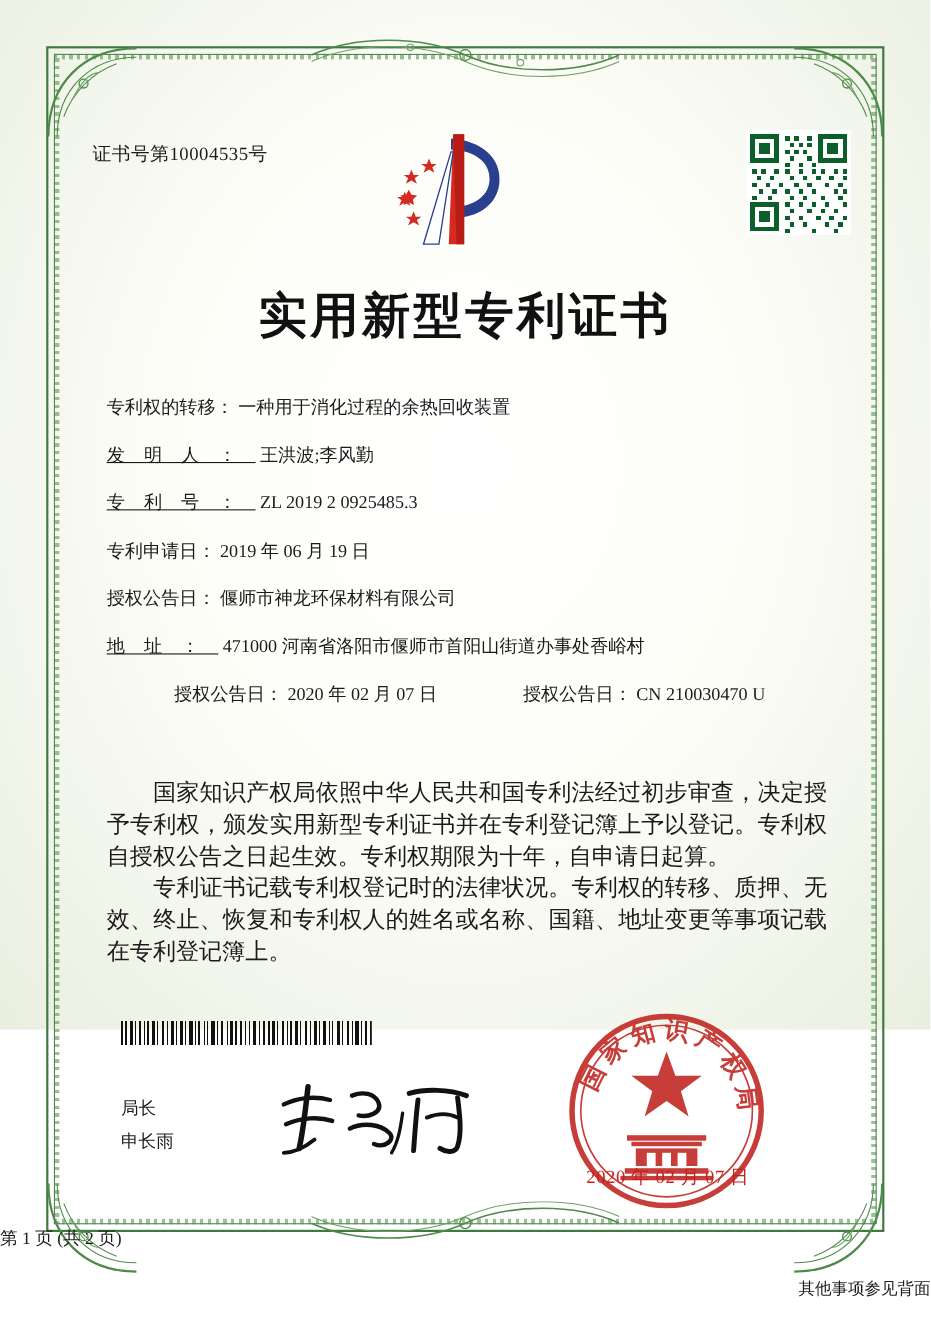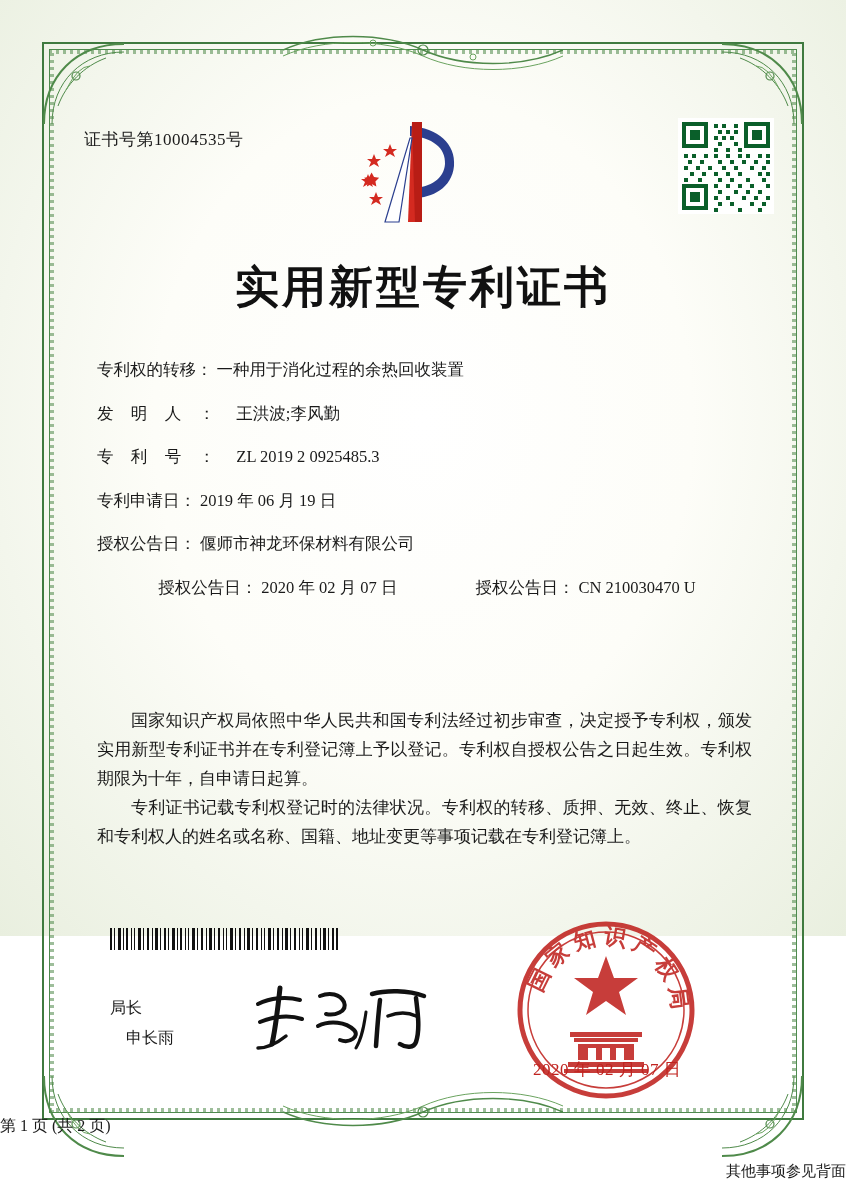--- a/index.html
+++ b/index.html
@@ -122,33 +122,33 @@
   .field-row {
     display: flex;
     align-items: baseline;
     margin-bottom: 27px;
     white-space: nowrap;
   }
   .field-label {
     display: inline-block;
     letter-spacing: 0px;
   }
-  .field-label.spaced-3 { letter-spacing: 1.05em; }
+  .field-label.spaced-3 { letter-spacing: 1.05em; text-decoration: underline; }
   .field-value {
     margin-left: 4px;
   }
   .field-row.dual { justify-content: center; }
   .field-gap { display: inline-block; width: 78px; }
 
   
   .para {
     position: absolute;
     left: 97px;
     width: 655px;
-    font-size: 17px;
+    font-size: 21px;
     line-height: 29px;
     text-align: justify;
     text-indent: 2em;
   }
   .para.p1 { top: 706px; }
   .para.p2 { top: 793px; }
 
   
   .barcode {
     position: absolute;
@@ -159,21 +159,21 @@
 
   
   .sig-label-1 {
     position: absolute;
     left: 110px; top: 998px;
     font-size: 16px;
     text-align: right;
   }
   .sig-label-2 {
     position: absolute;
-    left: 126px; top: 1028px;
+    left: 110px; top: 1028px;
     font-size: 16px;
   }
   .signature {
     position: absolute;
     left: 246px; top: 982px;
     width: 200px; height: 72px;
   }
 
   
   .seal {
@@ -417,20 +417,24 @@
     <div class="field-row">
       <span class="field-label">专利申请日：</span>
       <span class="field-value">2019 年 06 月 19 日</span>
     </div>
 
     <div class="field-row">
       <span class="field-label">授权公告日：</span>
       <span class="field-value">偃师市神龙环保材料有限公司</span>
     </div>
 
+    <div class="field-row">
+      <span class="field-label spaced-3">地址：</span>
+      <span class="field-value">471000 河南省洛阳市偃师市首阳山街道办事处香峪村</span>
+    </div>
 
     <div class="field-row dual">
       <span class="field-label">授权公告日：</span>
       <span class="field-value">2020 年 02 月 07 日</span>
       <span class="field-gap"></span>
       <span class="field-label">授权公告日：</span>
       <span class="field-value">CN 210030470 U</span>
     </div>
 
   </div>

